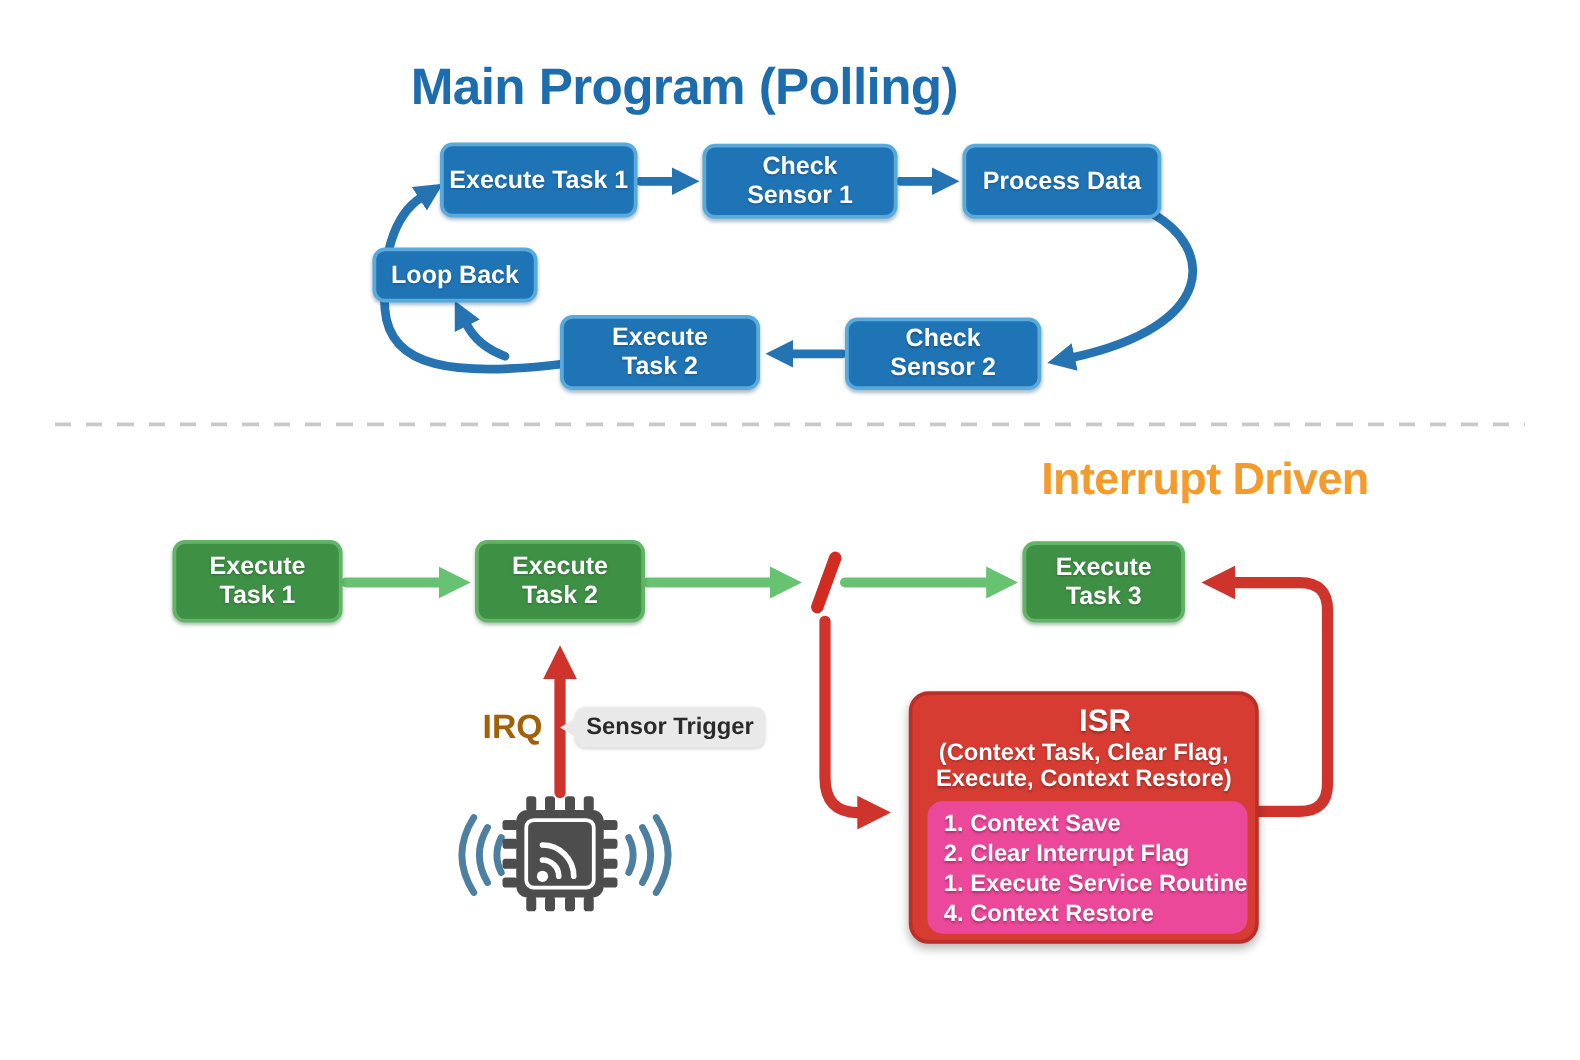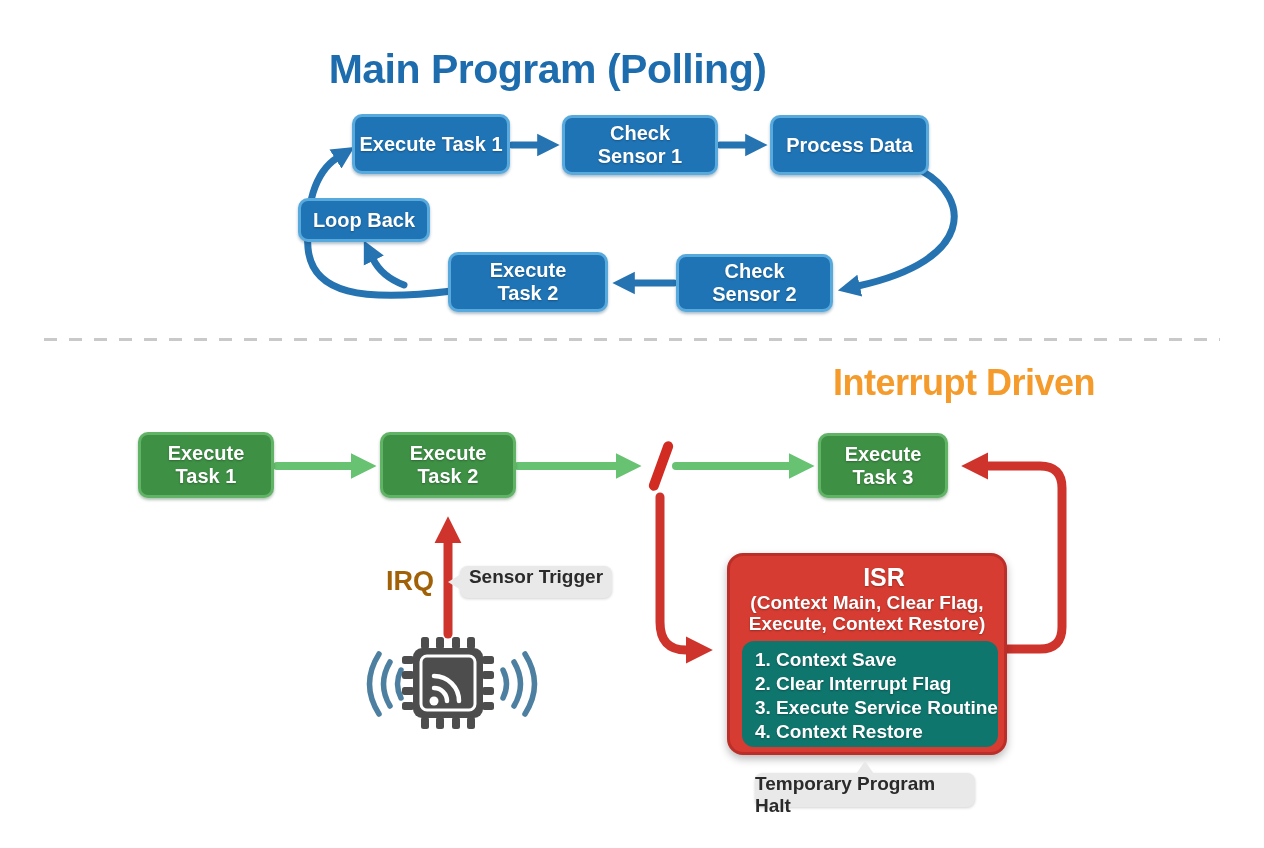--- a/index.html
+++ b/index.html
@@ -20,21 +20,21 @@
   .node span:empty{display:none;}
   .node.blue{background:#1f74b6;border:3px solid #58aadd;box-shadow:0 2px 3px rgba(20,70,110,.35);}
   .node.green{background:#3e9045;border:3px solid #61b365;box-shadow:0 2px 3px rgba(25,80,35,.35);}
   .divider{
     position:absolute;left:44px;top:338px;width:1176px;height:3px;z-index:1;
     background:repeating-linear-gradient(90deg,#c9c9c9 0 13px,transparent 13px 25px);
   }
   .irq-label{position:absolute;left:386px;top:566px;font-size:27px;color:#a16207;z-index:2;}
   .bubble{
     position:absolute;background:#e9e9e9;border-radius:8px;color:#2a2a2a;font-size:19px;
-    display:flex;justify-content:center;z-index:3;
+    display:flex;align-items:center;justify-content:center;z-index:3;
     box-shadow:0 1px 3px rgba(0,0,0,.18);
   }
   .bubble.sensor{left:460px;top:566px;width:152px;height:32px;}
   .bubble.sensor::before{
     content:"";position:absolute;left:-12px;top:8px;border-top:8px solid transparent;
     border-bottom:8px solid transparent;border-right:13px solid #e9e9e9;
   }
   .bubble.halt{left:755px;top:773px;width:220px;height:34px;}
   .bubble.halt::before{
     content:"";position:absolute;top:-12px;left:101px;border-left:9px solid transparent;
@@ -42,21 +42,21 @@
   }
   .isr{
     position:absolute;left:727px;top:553px;width:280px;height:202px;z-index:2;
     background:#d63c32;border:3px solid #bc2e27;border-radius:16px;box-sizing:border-box;
     color:#fff;text-align:center;box-shadow:0 4px 8px rgba(0,0,0,.28);
   }
   .isr-title{font-size:25px;margin-top:8px;line-height:1.1;text-shadow:0 1px 2px rgba(0,0,0,.3);padding-left:34px;}
   .isr-sub{font-size:19px;line-height:1.12;text-shadow:0 1px 2px rgba(0,0,0,.3);}
   .isr-sub span{display:block;}
   .isr-inner{
-    position:absolute;left:12px;top:85px;width:256px;height:106px;background:#0f766e;
+    position:absolute;left:12px;top:85px;width:256px;height:106px;background:#ec4899;
     border-radius:12px;text-align:left;padding:7px 0 0 13px;box-sizing:border-box;
   }
   .isr-step{font-size:19px;line-height:1.26;text-shadow:0 1px 2px rgba(0,0,0,.3);}
   .chip{position:absolute;left:357px;top:624px;z-index:2;}
 </style>
 </head>
 <body>
 
 <div class="stage">
 
@@ -176,28 +176,25 @@
     <g stroke="#ffffff" stroke-width="4.5" fill="none" stroke-linecap="round">
       <path d="M 77,64 A 13,13 0 0 1 90,77"></path>
       <path d="M 77,52 A 25,25 0 0 1 102,77"></path>
       <circle cx="77" cy="77" r="4.5" fill="#ffffff" stroke="none"></circle>
     </g>
   </svg>
 
   <div class="isr">
     <div class="isr-title">ISR</div>
     <div class="isr-sub">
-      <span>(Context Main, Clear Flag,</span>
+      <span>(Context Task, Clear Flag,</span>
       <span>Execute, Context Restore)</span>
     </div>
     <div class="isr-inner">
       <div class="isr-step">1. Context Save</div>
       <div class="isr-step">2. Clear Interrupt Flag</div>
-      <div class="isr-step">3. Execute Service Routine</div>
+      <div class="isr-step">1. Execute Service Routine</div>
       <div class="isr-step">4. Context Restore</div>
     </div>
   </div>
 
-  <div class="bubble halt">
-    <span>Temporary Program Halt</span>
-  </div>
 
 </div>
 
 </body></html>

